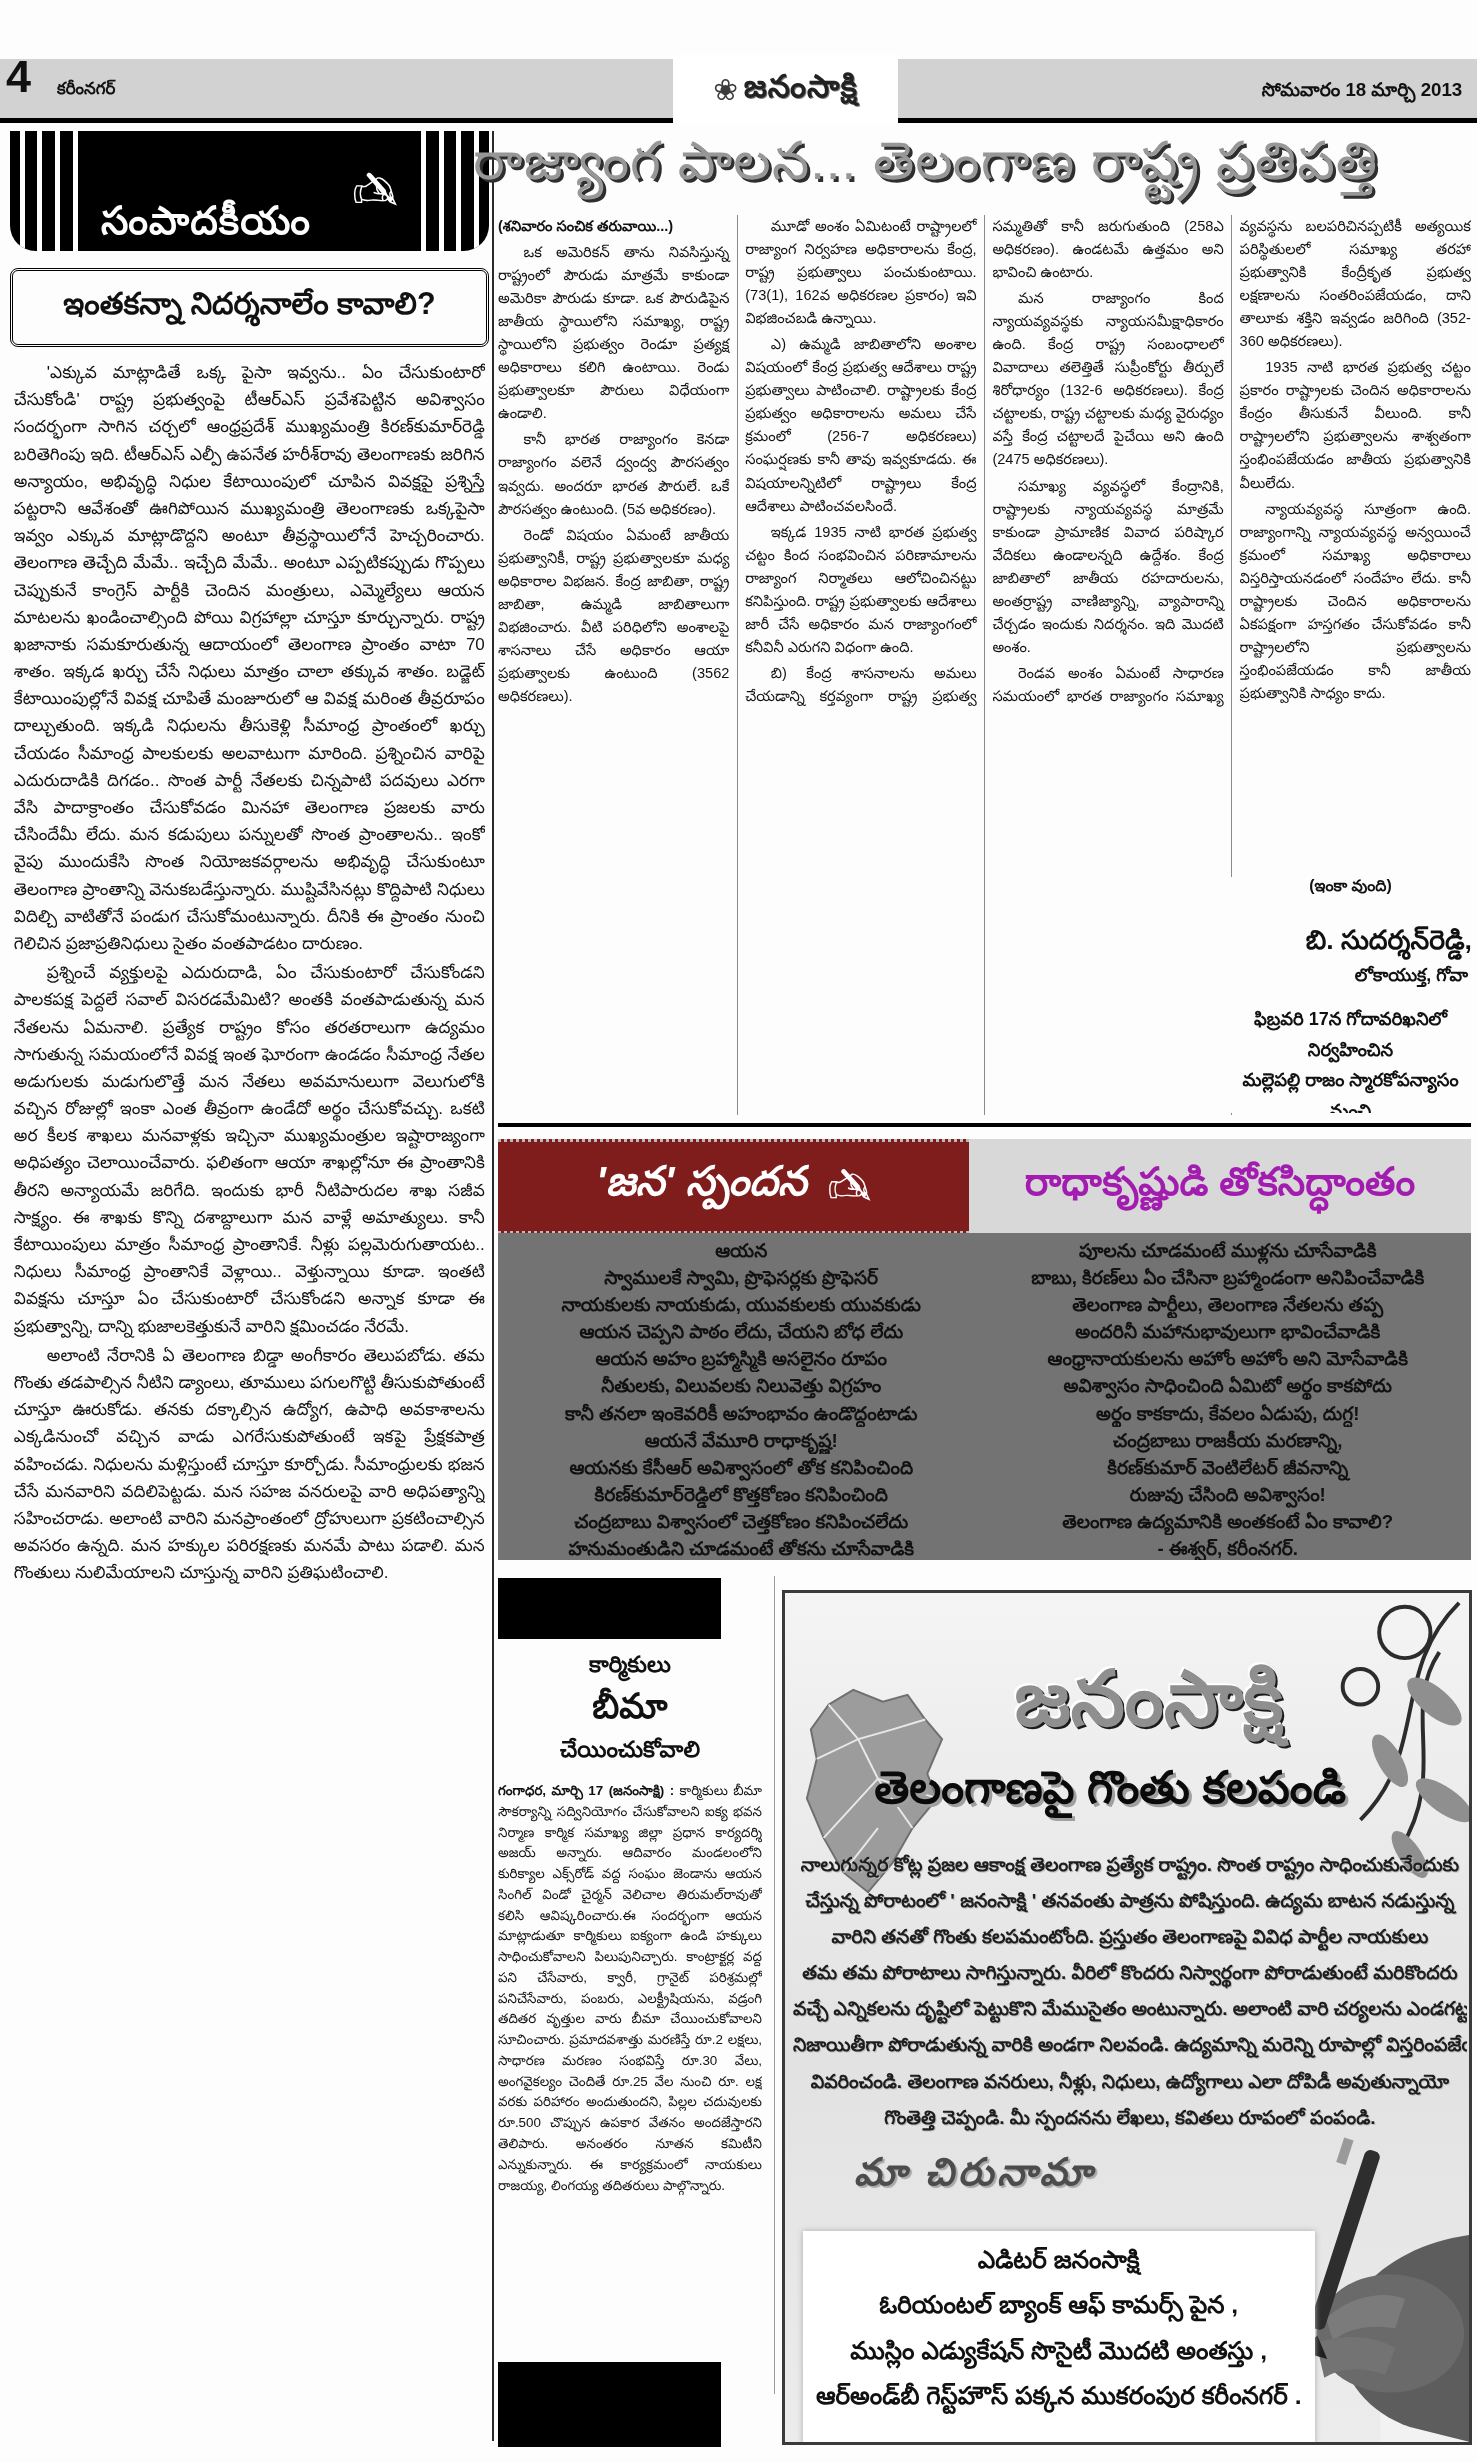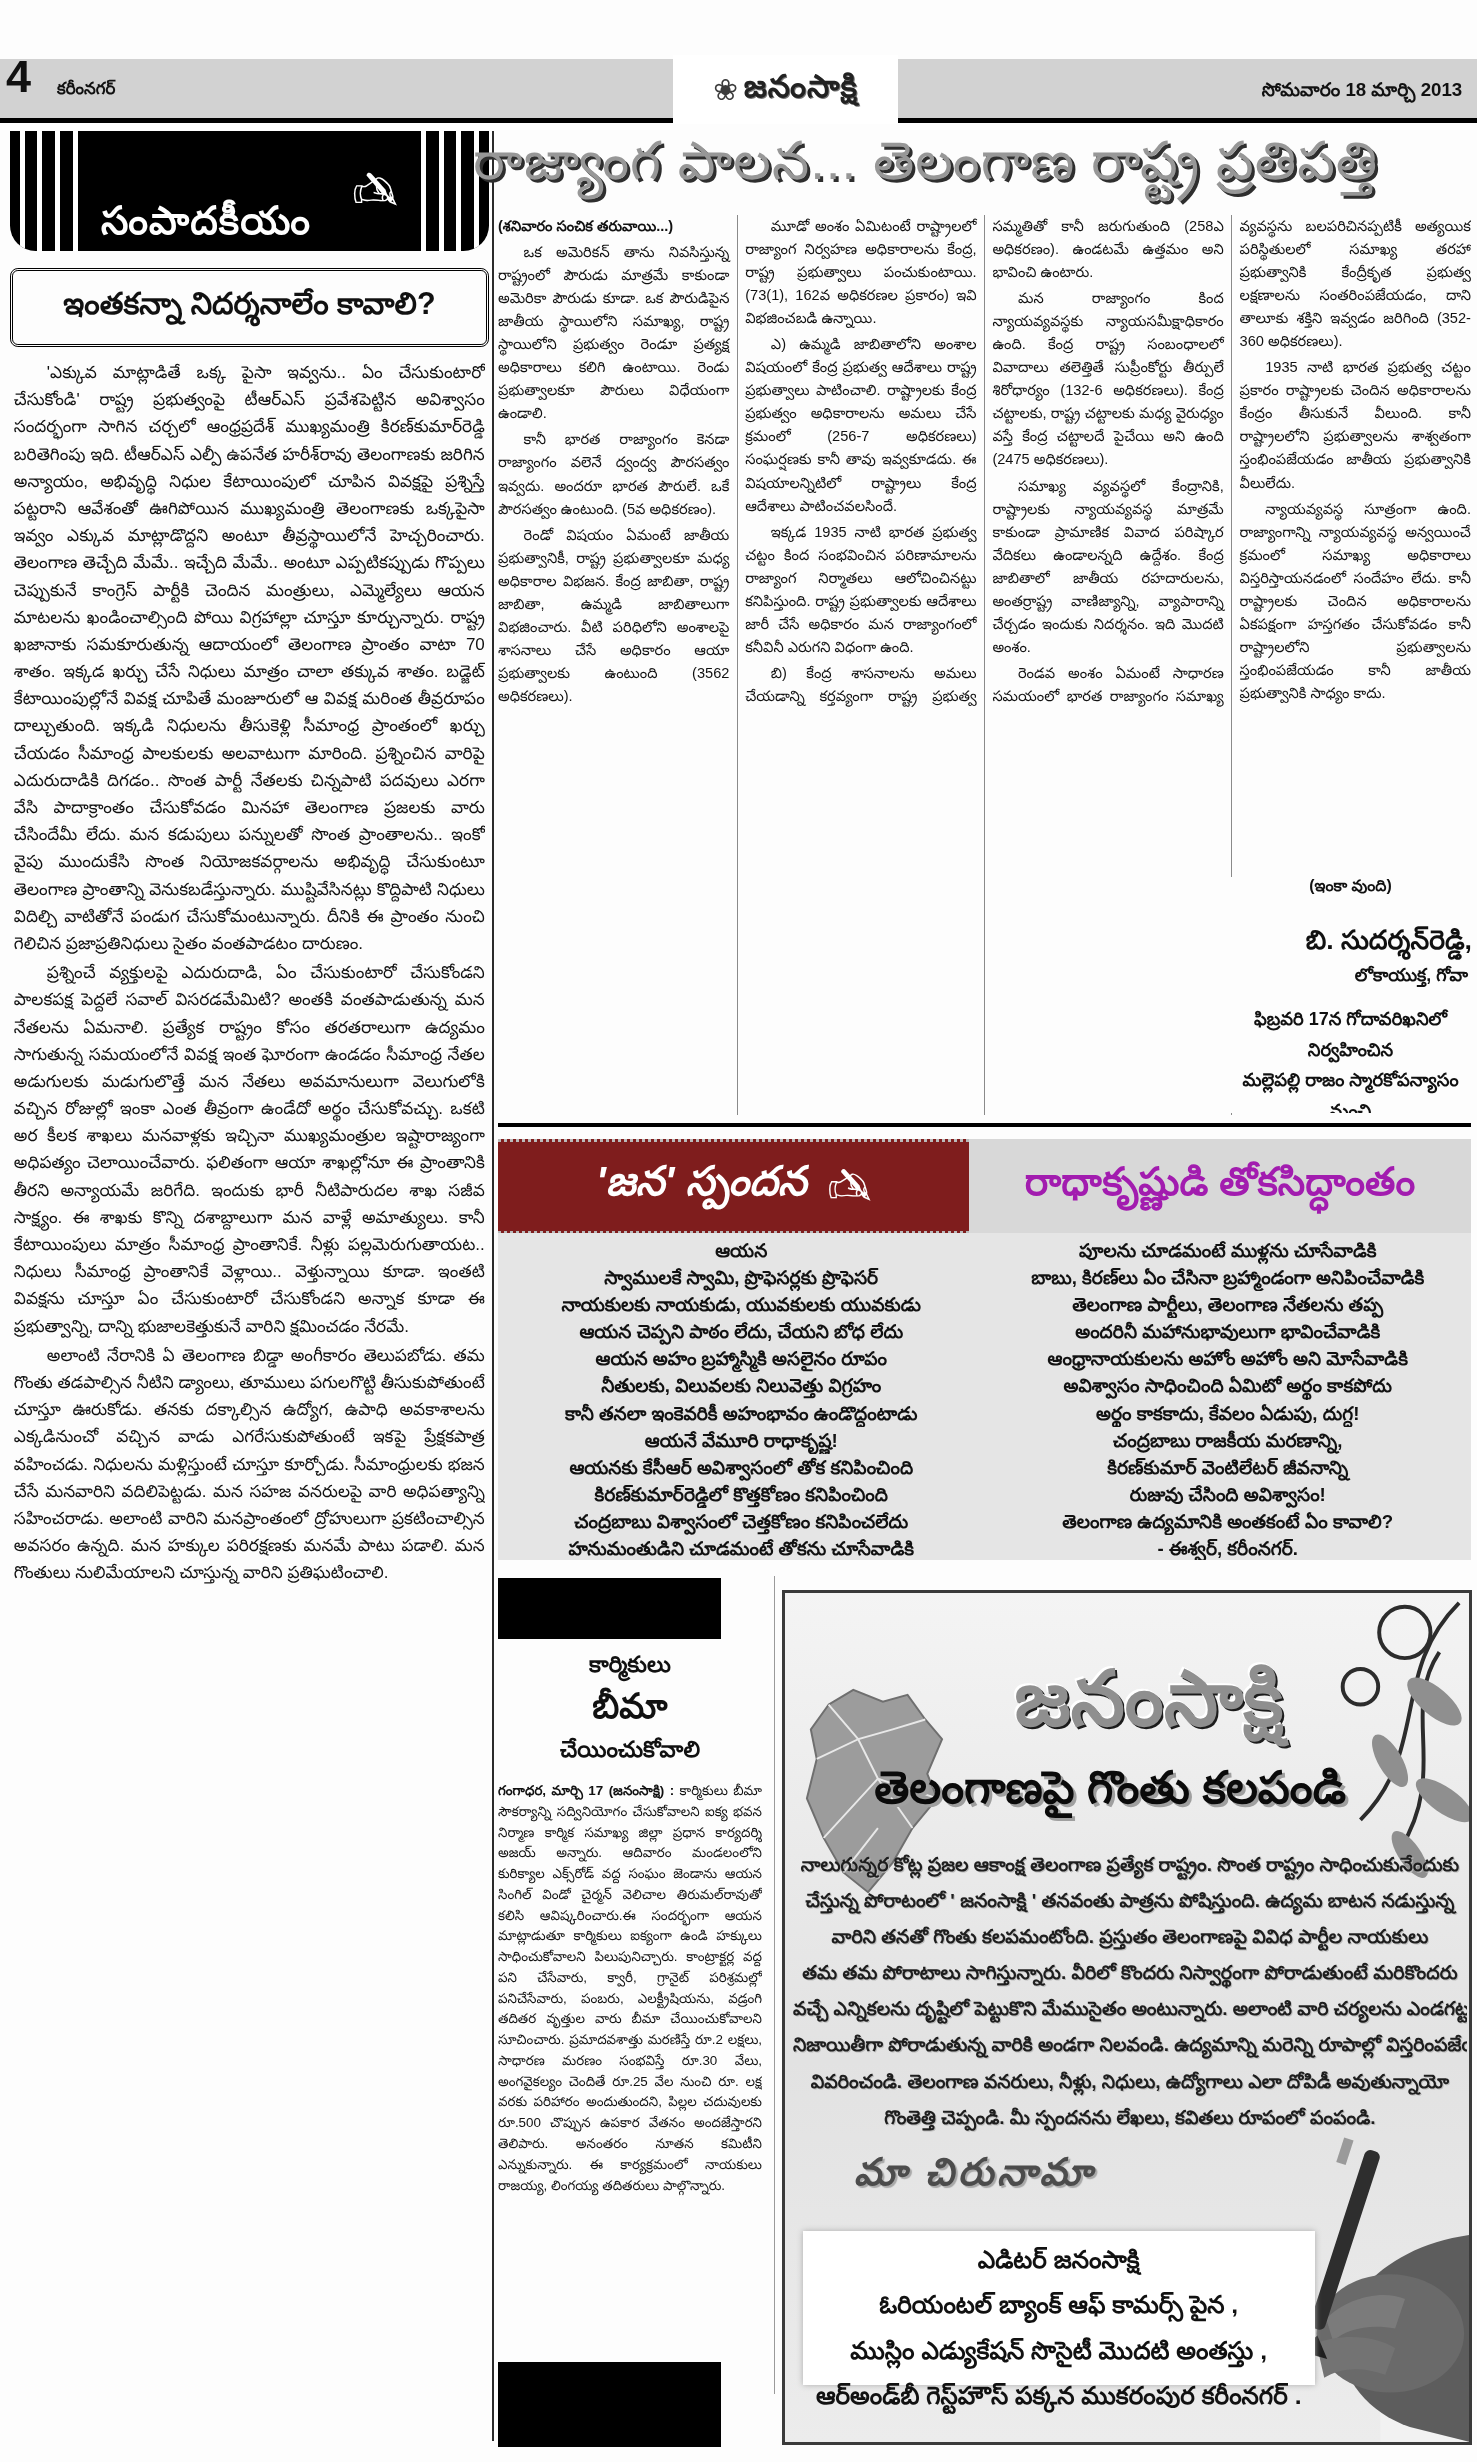--- a/index.html
+++ b/index.html
@@ -60,21 +60,21 @@
   
   .js-banner { top:1139px; left:498px; width:471px; height:95px; background:#7f1d1d;
     border-top:3px dotted #bbb; border-bottom:3px dotted #bbb;
     display:flex; align-items:center; justify-content:center; gap:19.7px; }
   .js-banner-label { font-size:41px; font-weight:bold; color:#fff; font-style:italic; }
   .js-banner-pen { font-family:"DejaVu Sans",sans-serif; font-size:53px; color:#fff;
     transform:scaleX(-1); }
   .js-headline-band { top:1139px; left:969px; width:502px; height:95px; background:#d8d8d8;
     display:flex; align-items:center; justify-content:center; }
   .js-headline { font-size:39px; font-weight:bold; color:#a21caf; }
-  .poem-area { top:1233px; left:498px; width:973px; height:327px; background:#e5e5e5;
+  .poem-area { top:1233px; left:498px; width:973px; height:327px; background:#737373;
     display:flex; overflow:hidden; }
   .poem-col { width:50%; padding-top:3.9px; font-size:18.7px; font-weight:bold; line-height:1.45; }
   .poem-col div { text-align:center; white-space:nowrap; overflow:hidden; }
   .poem-col div:last-child { font-weight:bold; }
 
   
   .wk-photo1 { top:1578px; left:498px; width:223px; height:61px; background:#000; }
   .wk-h1 { top:1651px; left:498px; width:264px; text-align:center; font-size:22.7px; font-weight:bold; }
   .wk-h2 { top:1686px; left:498px; width:264px; text-align:center; font-size:35px; font-weight:bold; }
   .wk-h3 { top:1736px; left:498px; width:264px; text-align:center; font-size:22.7px; font-weight:bold; }
@@ -94,21 +94,21 @@
     text-shadow:-2px -2px 0 #fff, 2px 2px 0 #1c1c1c; }
   .ad-headline { position:absolute; top:169px; left:29.6px; width:591px; text-align:center;
     font-size:45px; font-weight:bold; color:#0a0a0a; white-space:nowrap;
     text-shadow:3px 3px 0 #9f9f9f; }
   .ad-body { position:absolute; top:254px; left:7.9px; width:674px; text-align:center;
     font-size:19px; font-weight:bold; color:#1e1e1e; line-height:1.9;
     text-shadow:1px 1px 0 #bdbdbd; }
   .ad-body div { white-space:nowrap; overflow:hidden; }
   .ad-address-title { position:absolute; top:558px; left:69px; font-size:38px; font-weight:bold;
     font-style:italic; color:#4c4c4c; text-shadow:2px 2px 1px #a8a8a8; letter-spacing:3.9px; }
-  .ad-address-panel { position:absolute; top:638px; left:17.7px; width:512px; height:154px;
+  .ad-address-panel { position:absolute; top:638px; left:17.7px; width:512px; height:213px;
     background:#fff; box-shadow:0 0 5.9px #aaa; padding-top:5.9px; }
   .ad-address-panel div { font-size:24.6px; font-weight:bold; line-height:1.85; text-align:center;
     white-space:nowrap; }
   .ad-hand { position:absolute; bottom:0; right:0; }
 </style>
 </head>
 <body>
 
 <div class="page">
 

